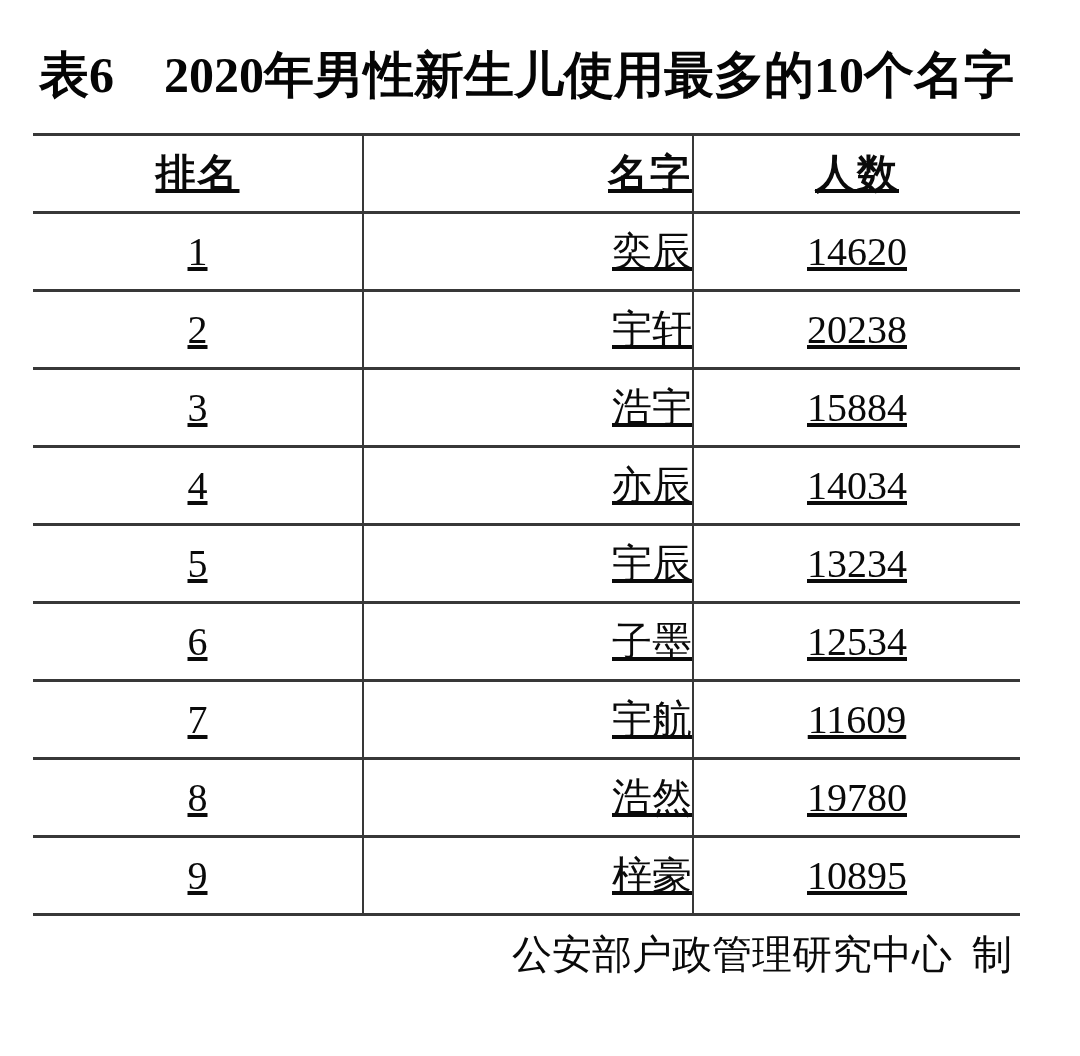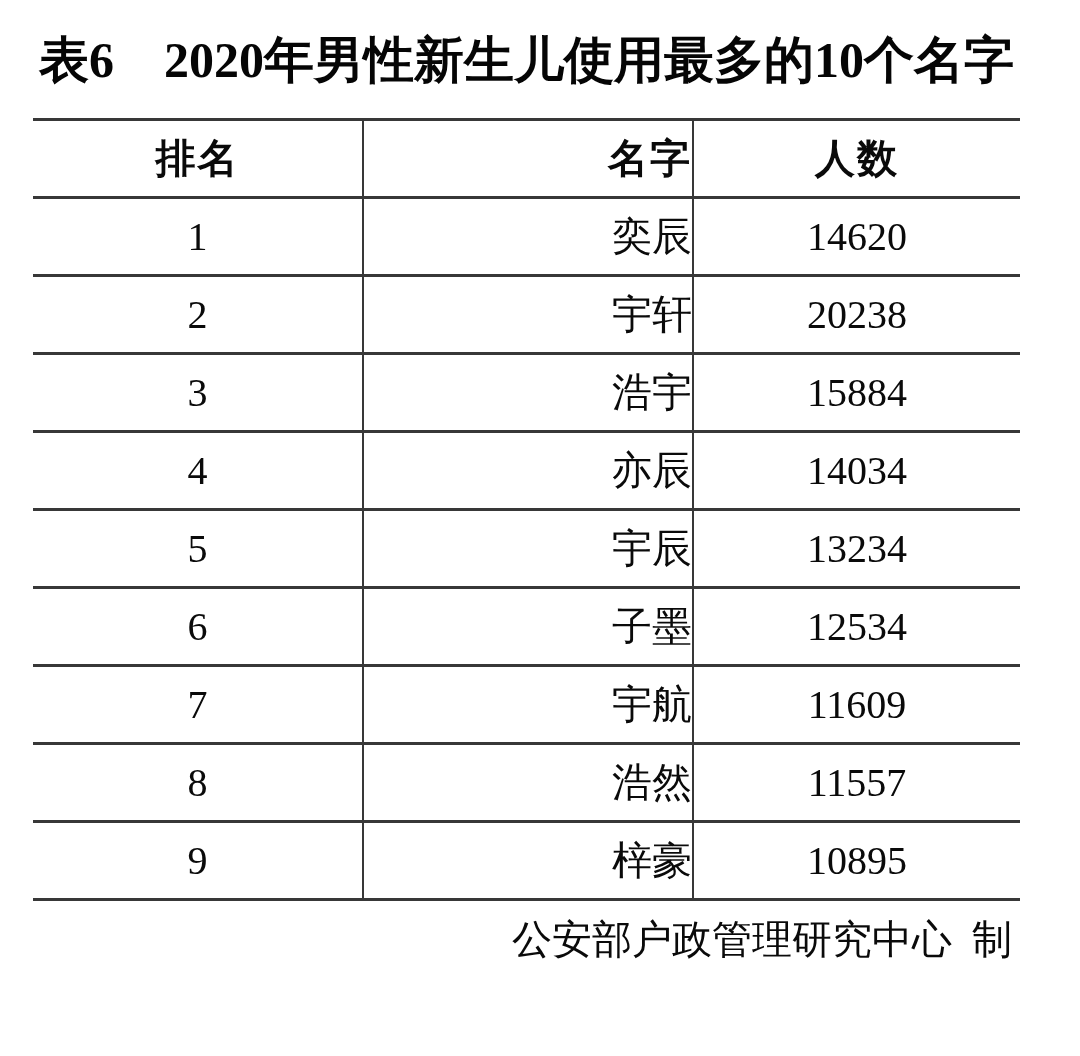--- a/index.html
+++ b/index.html
@@ -8,39 +8,40 @@
     background: #ffffff;
   }
   body {
     width: 1080px;
     height: 1056px;
     font-family: "Liberation Serif", "DejaVu Serif", serif;
     color: #0a0a0a;
     overflow: hidden;
   }
   .page {
-    padding: 31px 0 0 33px;
+    padding: 46px 0 0 33px;
     width: 987px;
   }
   .doc-title {
     width: 987px;
     margin: 0 0 29px 0;
     text-align: center;
     font-size: 50px;
     line-height: 1.16;
     font-weight: bold;
     color: #050505;
     white-space: nowrap;
   }
   table.names-table {
     border-collapse: collapse;
     table-layout: fixed;
     width: 987px;
     border-top: 3px solid #383838;
     border-bottom: 3px solid #383838;
+    text-decoration: underline;
   }
   .names-table tr {
     height: 78px;
   }
   .names-table th,
   .names-table td {
     padding: 0;
     text-align: center;
     vertical-align: middle;
     border-top: 3px solid #383838;
@@ -123,21 +124,21 @@
         <td class="col-count">12534</td>
       </tr>
       <tr>
         <td class="col-rank">7</td>
         <td class="col-name">宇航</td>
         <td class="col-count">11609</td>
       </tr>
       <tr>
         <td class="col-rank">8</td>
         <td class="col-name">浩然</td>
-        <td class="col-count">11557</td>
+        <td class="col-count">19780</td>
       </tr>
       <tr>
         <td class="col-rank">9</td>
         <td class="col-name">梓豪</td>
         <td class="col-count">10895</td>
       </tr>
     </tbody>
   </table>
 
   <div class="credit">公安部户政管理研究中心  制</div>

